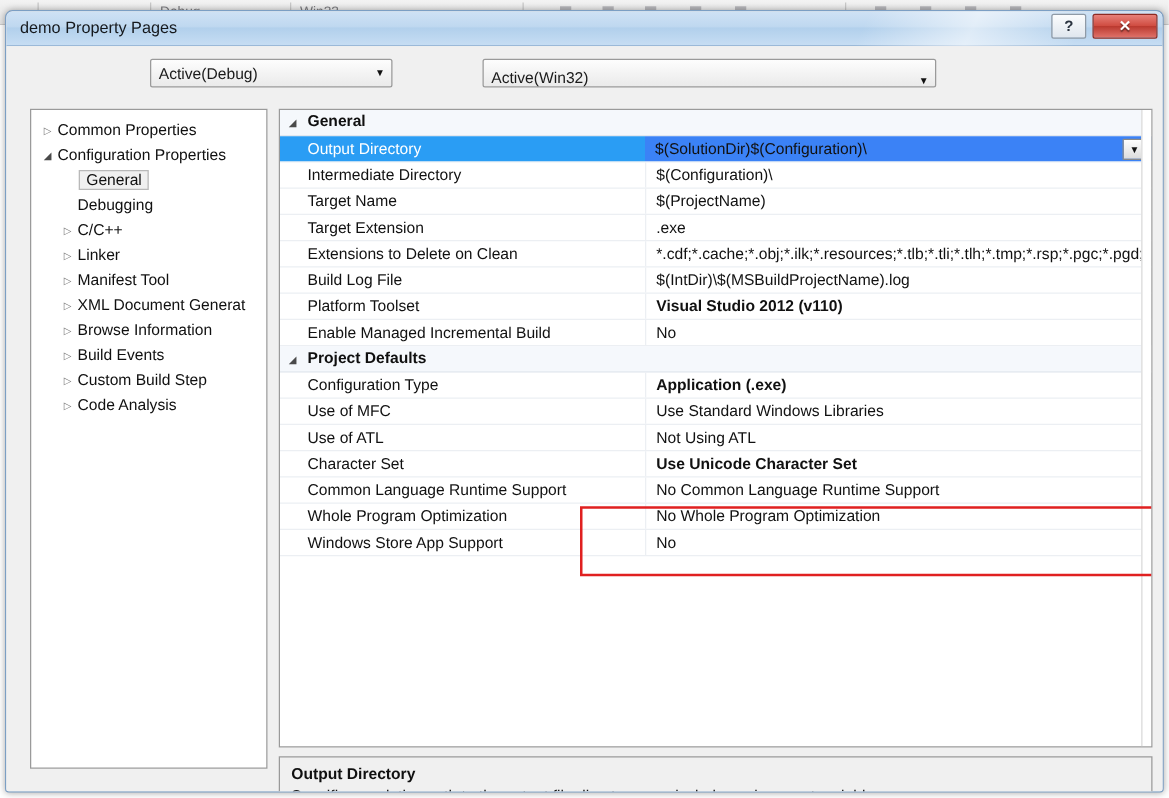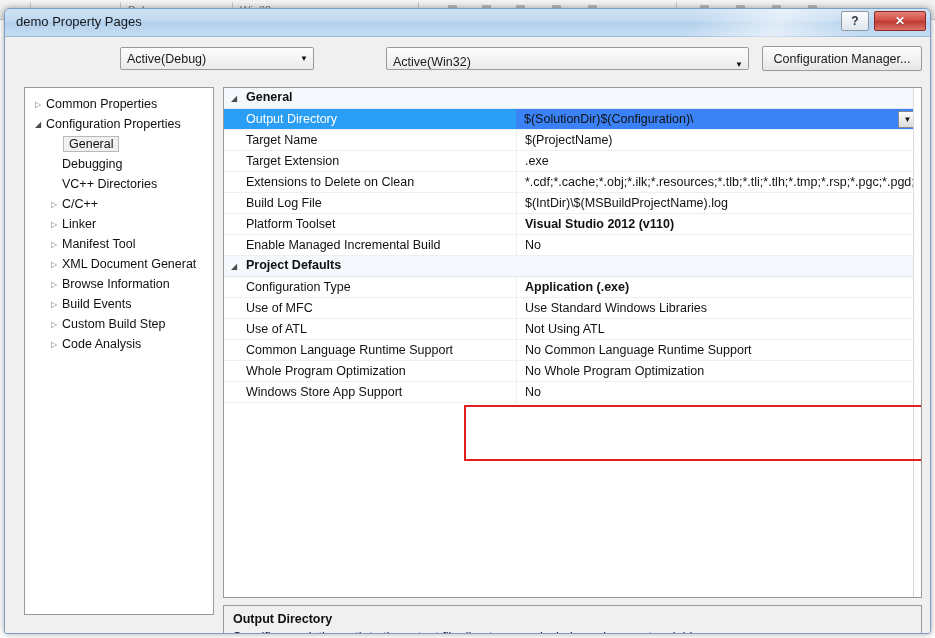--- a/index.html
+++ b/index.html
@@ -248,44 +248,39 @@
         <span class="combo-text">Active(Debug)</span>
         <span class="combo-arrow">▼</span>
       </div>
 
       <span class="cfg-label" id="platform-label">Platform:</span>
       <div class="combo" id="platform-combo">
         <span class="combo-text">Active(Win32)</span>
         <span class="combo-arrow">▼</span>
       </div>
 
-      <div id="configuration-manager-button">Configuration Manager...</div>
     </div>
 
     <div id="tree-panel">
       <div id="tree-list">
           <div class="tree-item lvl1">
             <span class="tree-exp collapsed">▷</span>
             <span class="tree-label">Common Properties</span>
           </div>
           <div class="tree-item lvl1">
             <span class="tree-exp expanded">◢</span>
             <span class="tree-label">Configuration Properties</span>
           </div>
           <div class="tree-item lvl2 selected">
             <span class="tree-exp none"></span>
             <span class="tree-label">General</span>
           </div>
           <div class="tree-item lvl2">
             <span class="tree-exp none"></span>
             <span class="tree-label">Debugging</span>
-          </div>
-          <div class="tree-item lvl2">
-            <span class="tree-exp none"></span>
-            <span class="tree-label">VC++ Directories</span>
           </div>
           <div class="tree-item lvl2">
             <span class="tree-exp collapsed">▷</span>
             <span class="tree-label">C/C++</span>
           </div>
           <div class="tree-item lvl2">
             <span class="tree-exp collapsed">▷</span>
             <span class="tree-label">Linker</span>
           </div>
           <div class="tree-item lvl2">
@@ -320,20 +315,24 @@
           <div class="grow group">
             <span class="g-exp">◢</span>
             <span class="g-name">General</span>
           </div>
           <div class="grow prop selected">
             <div class="p-name">Output Directory</div>
             <div class="p-val">$(SolutionDir)$(Configuration)\</div>
             <div id="value-dropdown-button">▼</div>
           </div>
           <div class="grow prop">
+            <div class="p-name">Intermediate Directory</div>
+            <div class="p-val">$(Configuration)\</div>
+          </div>
+          <div class="grow prop">
             <div class="p-name">Target Name</div>
             <div class="p-val">$(ProjectName)</div>
           </div>
           <div class="grow prop">
             <div class="p-name">Target Extension</div>
             <div class="p-val">.exe</div>
           </div>
           <div class="grow prop">
             <div class="p-name">Extensions to Delete on Clean</div>
             <div class="p-val">*.cdf;*.cache;*.obj;*.ilk;*.resources;*.tlb;*.tli;*.tlh;*.tmp;*.rsp;*.pgc;*.pgd;*</div>
@@ -358,20 +357,24 @@
             <div class="p-name">Configuration Type</div>
             <div class="p-val bold">Application (.exe)</div>
           </div>
           <div class="grow prop">
             <div class="p-name">Use of MFC</div>
             <div class="p-val">Use Standard Windows Libraries</div>
           </div>
           <div class="grow prop">
             <div class="p-name">Use of ATL</div>
             <div class="p-val">Not Using ATL</div>
+          </div>
+          <div class="grow prop">
+            <div class="p-name">Character Set</div>
+            <div class="p-val bold">Use Unicode Character Set</div>
           </div>
           <div class="grow prop">
             <div class="p-name">Common Language Runtime Support</div>
             <div class="p-val">No Common Language Runtime Support</div>
           </div>
           <div class="grow prop">
             <div class="p-name">Whole Program Optimization</div>
             <div class="p-val">No Whole Program Optimization</div>
           </div>
           <div class="grow prop">

